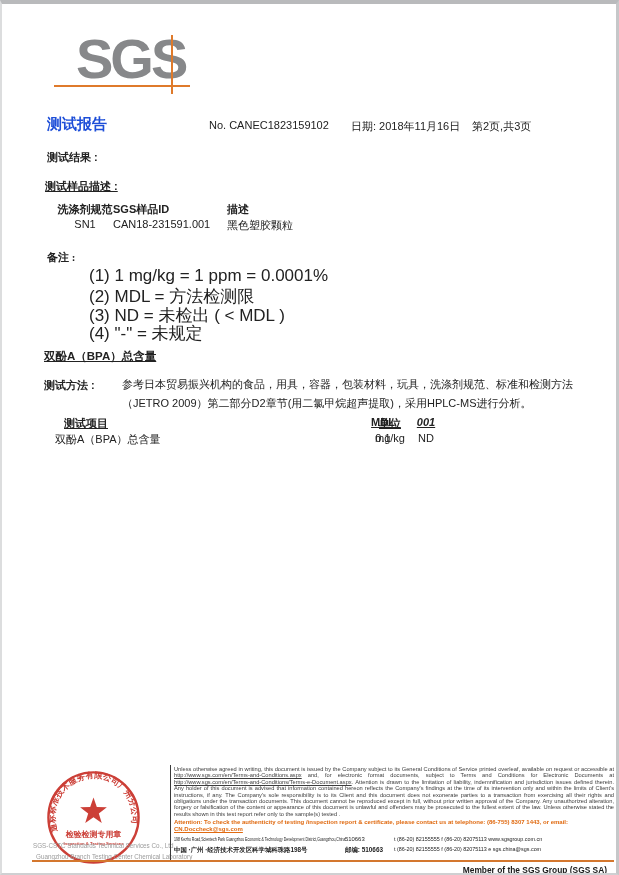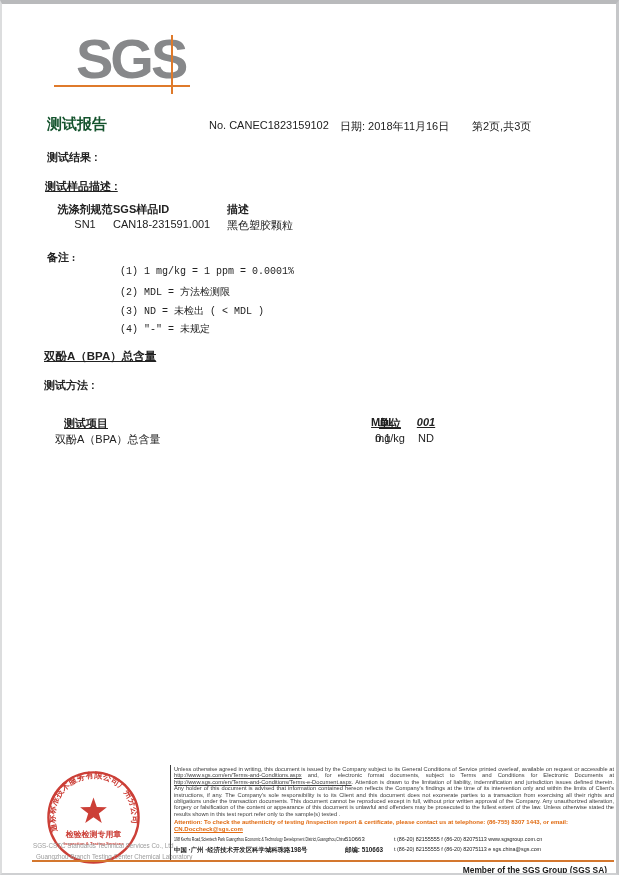--- a/index.html
+++ b/index.html
@@ -10,34 +10,34 @@
     border-left:2px solid #dcddde;border-bottom:2px solid #cfd0d2;
     font-family:"Liberation Sans","DejaVu Sans",sans-serif;color:#222;
   }
   .abs{position:absolute;}
   
   .logo-text{position:absolute;left:74px;top:28px;font-size:56px;line-height:54px;
     font-weight:bold;letter-spacing:-3px;color:#87888a;text-align:right;}
   .logo-hline{position:absolute;left:52px;top:81px;width:136px;height:2px;background:#df7a2b;}
   .logo-vline{position:absolute;left:169px;top:31px;width:2px;height:59px;background:#df7a2b;}
   
-  .doc-title{left:45px;top:111px;font-size:15px;font-weight:bold;color:#14532d;}
+  .doc-title{left:45px;top:111px;font-size:15px;font-weight:bold;color:#1d4ed8;}
   .report-no{left:207px;top:115px;font-size:11px;}
-  .report-date{left:338px;top:115px;font-size:11px;}
+  .report-date{left:349px;top:115px;font-size:11px;}
   .page-info{left:470px;top:115px;font-size:11px;}
   
   .results-label{left:45px;top:146px;font-size:11px;font-weight:bold;}
   .sample-label{left:43px;top:175px;font-size:11px;font-weight:bold;text-decoration:underline;}
   .st-h{top:198px;font-size:11px;font-weight:bold;}
   .st-c{top:214px;font-size:11px;}
   .col1{left:45px;width:76px;text-align:center;}
   .col2{left:111px;width:100px;text-align:left;}
   .col3{left:225px;}
   .notes-label{left:45px;top:246px;font-size:11px;font-weight:bold;font-family:Liberation Serif, serif;}
-  .note{left:118px;font-size:10px;font-family:Liberation Mono, monospace;}
+  .note{left:87px;font-size:17px;}
   .n0{top:262px}.n1{top:281px}.n2{top:300px}.n3{top:318px}
   .bpa-heading{left:42px;top:345px;font-size:11.5px;font-weight:bold;text-decoration:underline;}
   .method-label{left:42px;top:374px;font-size:11px;font-weight:bold;}
   .method-text{left:120px;top:371px;width:484px;font-size:11px;line-height:19px;}
   
   .rt-h{top:412px;font-size:11px;font-weight:bold;text-decoration:underline;}
   .rt-c{top:428px;font-size:11px;}
   .rt-item-h{left:62px;}
   .rt-item-c{left:53px;}
   .rt-unit{left:318px;width:44px;text-align:center;margin-left:48px;}
@@ -92,20 +92,21 @@
   <span class="abs st-c col3">黑色塑胶颗粒</span>
 
   <span class="abs notes-label">备注 :</span>
   <span class="abs note n0">(1) 1 mg/kg = 1 ppm = 0.0001%</span>
   <span class="abs note n1">(2) MDL = 方法检测限</span>
   <span class="abs note n2">(3) ND = 未检出 ( &lt; MDL )</span>
   <span class="abs note n3">(4) "-" = 未规定</span>
 
   <span class="abs bpa-heading">双酚A（BPA）总含量</span>
   <span class="abs method-label">测试方法 :</span>
+  <div class="abs method-text">参考日本贸易振兴机构的食品，用具，容器，包装材料，玩具，洗涤剂规范、标准和检测方法（JETRO 2009）第二部分D2章节(用二氯甲烷超声提取)，采用HPLC-MS进行分析。</div>
 
   <span class="abs rt-h rt-item-h">测试项目</span>
   <span class="abs rt-h rt-unit">单位</span>
   <span class="abs rt-h rt-mdl">MDL</span>
   <span class="abs rt-h rt-001 italic">001</span>
   <span class="abs rt-c rt-item-c">双酚A（BPA）总含量</span>
   <span class="abs rt-c rt-unit">mg/kg</span>
   <span class="abs rt-c rt-mdl">0.1</span>
   <span class="abs rt-c rt-001">ND</span>
 

